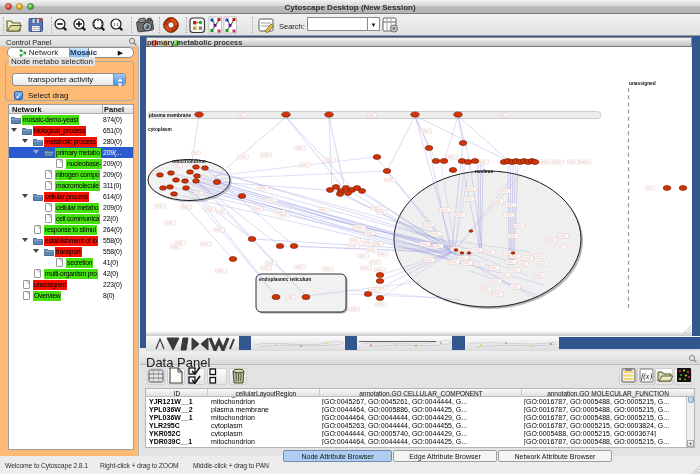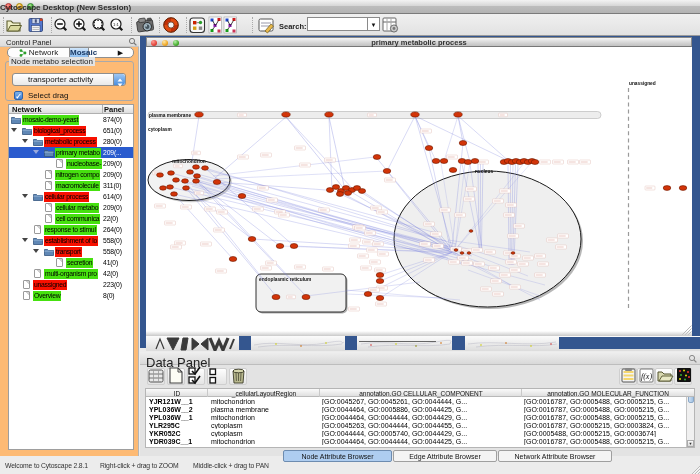--- a/index.html
+++ b/index.html
@@ -7,25 +7,25 @@
 body { font-family:"Liberation Sans", sans-serif; background:#ececec; position:relative; }
 .abs { position:absolute; }
 
 #titlebar { left:0; top:0; width:700px; height:14px;
   background:linear-gradient(#f3f3f3,#d6d6d6 45%,#bcbcbc 50%,#b3b3b3);
   border-bottom:1px solid #7b7b7b; }
 .tl { width:7px; height:7px; border-radius:50%; top:3px; }
 #tl-r { left:5px;  background:radial-gradient(circle at 35% 30%, #ff9d96, #e3443a 60%, #b2251c); border:0.5px solid #a33; }
 #tl-y { left:16px; background:radial-gradient(circle at 35% 30%, #ffe9a8, #f0a825 60%, #c07c12); border:0.5px solid #a80; }
 #tl-g { left:27px; background:radial-gradient(circle at 35% 30%, #b6f0a8, #46ad2e 60%, #2c7d1a); border:0.5px solid #383; }
-#title-text { left:0; right:0; top:2.5px; font-size:8px; font-weight:bold; color:#2e2e2e; }
+#title-text { left:0; right:0; top:2.5px; text-align:center; font-size:8px; font-weight:bold; color:#2e2e2e; }
 
 #toolbar { left:0; top:14px; width:700px; height:22px; background:linear-gradient(#f0f0f0,#e2e2e2); border-bottom:1px solid #9a9a9a; }
 .sep { position:absolute; top:3px; height:16px; width:0; border-left:1px dotted #aaa; }
-#searchlbl { left:279px; top:7.5px; font-size:7.5px; color:#222;font-weight:bold; }
+#searchlbl { left:279px; top:7.5px; font-size:7.5px; color:#222; }
 #searchbox { left:307px; top:3px; width:61px; height:14px; background:#fff; border:1px solid #8a8a8a; }
 #searcharr { left:367px; top:3px; width:13px; height:14px; background:#fff; border:1px solid #8a8a8a; font-size:6px; color:#111; text-align:center; line-height:14px; }
 
 #cp { left:0; top:36px; width:139px; height:420px; background:#fdba74; border-right:1px solid #b5b5b5;padding-left:36px; }
 #cp-head { left:0; top:0; width:139px; height:11px; background:linear-gradient(#ececec,#dcdcdc); border-bottom:1px solid #c6c6c6; }
 #cp-head span { position:absolute; left:6px; top:1.5px; font-size:7.5px; color:#222; }
 
 #tabs { left:7px; top:10.5px; width:127px; height:11px; background:#fdfdfd; border:1px solid #8e8e8e; border-radius:5px; }
 .tabseg { position:absolute; top:0; height:9px; font-size:8px; line-height:9px; text-align:center; color:#222; }
 #tab-net { left:0; width:61px; }
@@ -51,21 +51,21 @@
 .g { background:#46e10f; }
 .r { background:#f81000; }
 .selrow { background:#2a5bce; }
 .exp { position:absolute; top:3px; width:0; height:0; border-left:3.5px solid transparent; border-right:3.5px solid transparent; border-top:4.5px solid #444; }
 .fold { position:absolute; top:1.5px; width:10px; height:8px; }
 .page { position:absolute; top:1px; width:7px; height:9px; background:linear-gradient(225deg, #cfcfcf 2.2px, #fff 2.2px); border:1px solid #9a9a9a; border-radius:1px; }
 
 #netwin { left:140px; top:36px; width:560px; height:312px; background:#34568f; }
 #nw-title { position:absolute; left:6px; top:1px; width:546px; height:10px;
   background:linear-gradient(#f5f5f5,#cfcfcf 70%,#c2c2c2); border:1px solid #8a8a8a; border-bottom:1px solid #777; }
-#nw-title .t { position:absolute; left:0; right:0; top:0px; text-align:center; font-size:7.5px; font-weight:bold; color:#333; line-height:9px;}
+#nw-title .t { position:absolute; left:0; right:0; top:0px; font-size:7.5px; font-weight:bold; color:#333; line-height:9px;}
 .nwtl { position:absolute; border-radius:50%; width:6px; height:6px; top:1.5px; }
 #nw-canvas { position:absolute; left:6px; top:11px; width:546px; height:289px; background:#fff; }
 
 #strip { left:146px; top:336px; width:554px; height:15px; background:linear-gradient(#fbfbfb,#dcdcdc); overflow:hidden; }
 
 #dp { left:140px; top:352px; width:560px; height:104px; background:#e3e3e3; }
 #dp-head { position:absolute; left:0; top:0; width:560px; height:13px; background:linear-gradient(#efefef,#d8d8d8); border-bottom:1px solid #bdbdbd; }
 #dp-head span { position:absolute; left:6px; top:2.5px; font-size:13px; color:#222; }
 #dp-tools { position:absolute; left:0; top:13px; width:560px; height:23px; }
 .dbtn { position:absolute; top:3px; width:18px; height:17px; background:linear-gradient(#fefefe,#e4e4e4); border:1px solid #cfcfcf; border-radius:2px; }

